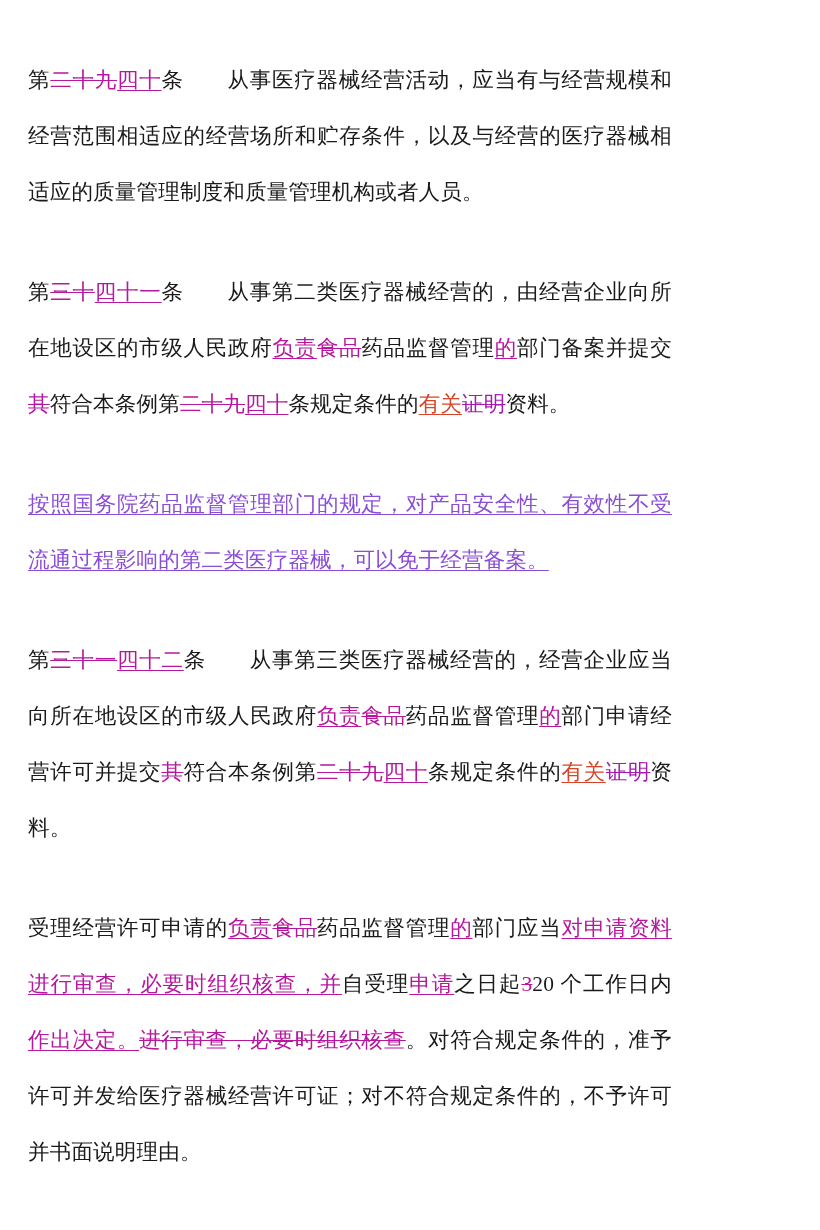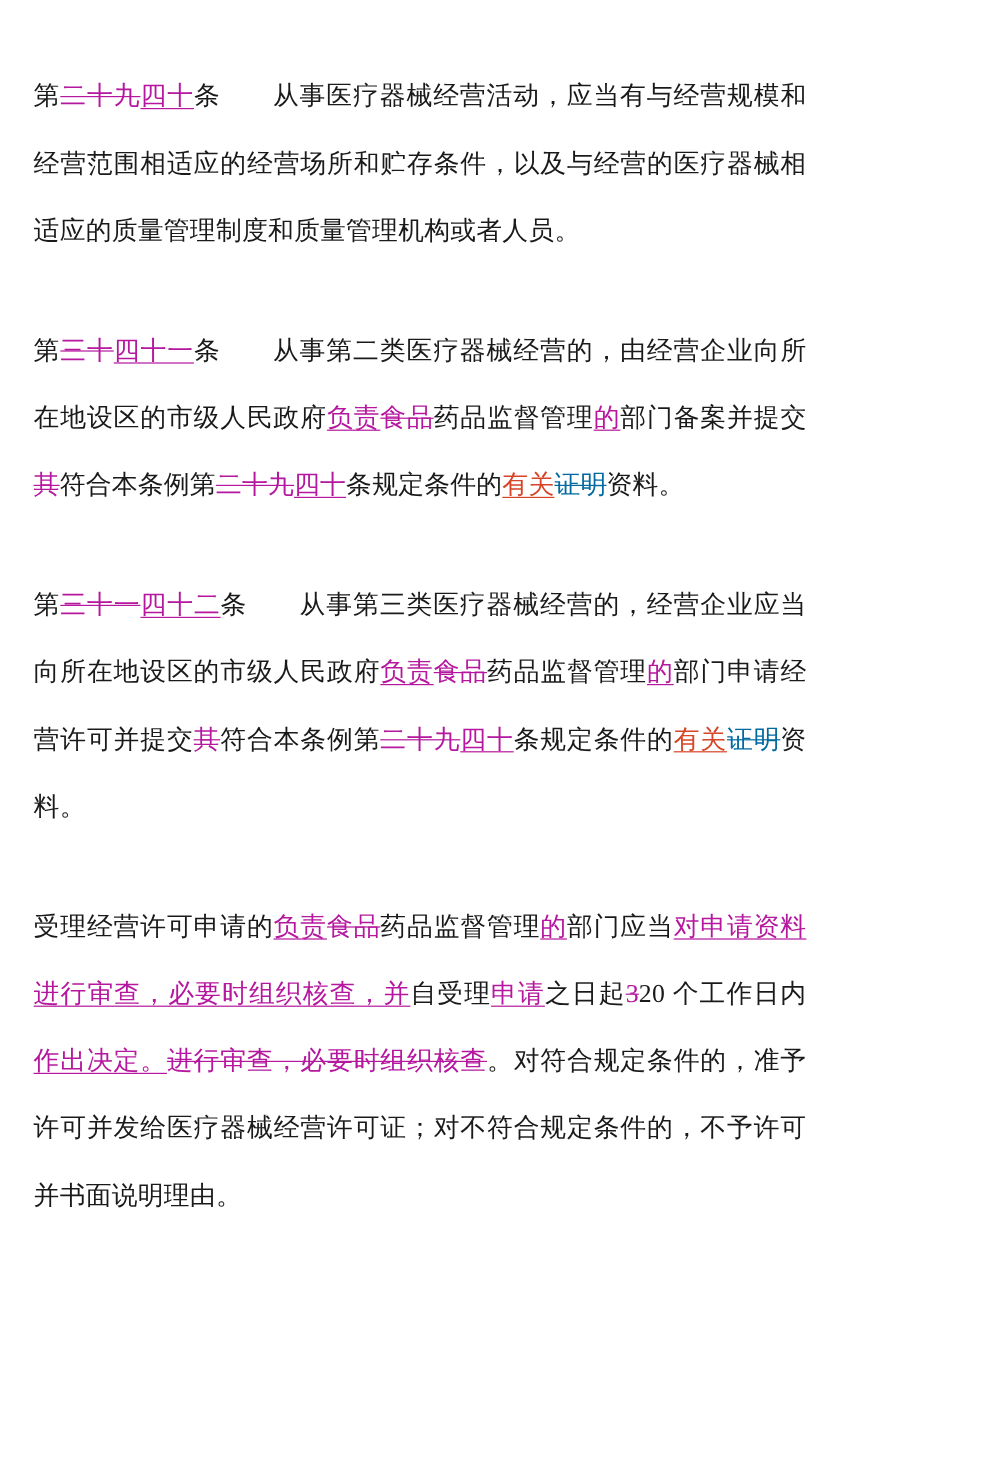--- a/index.html
+++ b/index.html
@@ -33,21 +33,21 @@
   .para.gap-big { margin-bottom: 44px; }
   .para.last { margin-bottom: 0; }
 
   
   .del {
     color: #b5179e;
     text-decoration: line-through;
     text-decoration-thickness: 1.3px;
   }
   .del-red {
-    color: #0369a1;
+    color: #a21caf;
     text-decoration: line-through;
     text-decoration-thickness: 1.3px;
   }
   .ins {
     color: #b5179e;
     text-decoration: underline;
     text-decoration-thickness: 1.2px;
     text-underline-offset: 3px;
   }
   .ins-red {
@@ -75,20 +75,23 @@
 <div class="page">
 
   <p class="para gap-big">
     <span class="plain">第</span><span class="del">二十九</span><span class="ins">四十</span><span class="plain">条</span><span class="indent-sp"></span><span class="plain">从事医疗器械经营活动，应当有与经营规模和经营范围相适应的经营场所和贮存条件，以及与经营的医疗器械相适应的质量管理制度和质量管理机构或者人员。</span>
   </p>
 
   <p class="para gap-big">
     <span class="plain">第</span><span class="del">三十</span><span class="ins">四十一</span><span class="plain">条</span><span class="indent-sp"></span><span class="plain">从事第二类医疗器械经营的，由经营企业向所在地设区的市级人民政府</span><span class="ins">负责</span><span class="del">食品</span><span class="plain">药品监督管理</span><span class="ins">的</span><span class="plain">部门备案并提交</span><span class="del">其</span><span class="plain">符合本条例第</span><span class="del">二十九</span><span class="ins">四十</span><span class="plain">条规定条件的</span><span class="ins-red">有关</span><span class="del-red">证明</span><span class="plain">资料。</span>
   </p>
 
+  <p class="para gap-big newpara-block">
+    <span class="ins-purple">按照国务院药品监督管理部门的规定，对产品安全性、有效性不受流通过程影响的第二类医疗器械，可以免于经营备案。</span>
+  </p>
 
   <p class="para gap-big">
     <span class="plain">第</span><span class="del">三十一</span><span class="ins">四十二</span><span class="plain">条</span><span class="indent-sp"></span><span class="plain">从事第三类医疗器械经营的，经营企业应当向所在地设区的市级人民政府</span><span class="ins">负责</span><span class="del">食品</span><span class="plain">药品监督管理</span><span class="ins">的</span><span class="plain">部门申请经营许可并提交</span><span class="del">其</span><span class="plain">符合本条例第</span><span class="del">二十九</span><span class="ins">四十</span><span class="plain">条规定条件的</span><span class="ins-red">有关</span><span class="del-red">证明</span><span class="plain">资料。</span>
   </p>
 
   <p class="para last">
     <span class="plain">受理经营许可申请的</span><span class="ins">负责</span><span class="del">食品</span><span class="plain">药品监督管理</span><span class="ins">的</span><span class="plain">部门应当</span><span class="ins">对申请资料进行审查，必要时组织核查，并</span><span class="plain">自受理</span><span class="ins">申请</span><span class="plain">之日起</span><span class="del">3</span><span class="plain">20</span><span class="plain"> 个工作日内</span><span class="ins">作出决定。</span><span class="del">进行审查，必要时组织核查</span><span class="plain">。对符合规定条件的，准予许可并发给医疗器械经营许可证；对不符合规定条件的，不予许可并书面说明理由。</span>
   </p>
 
 </div>

